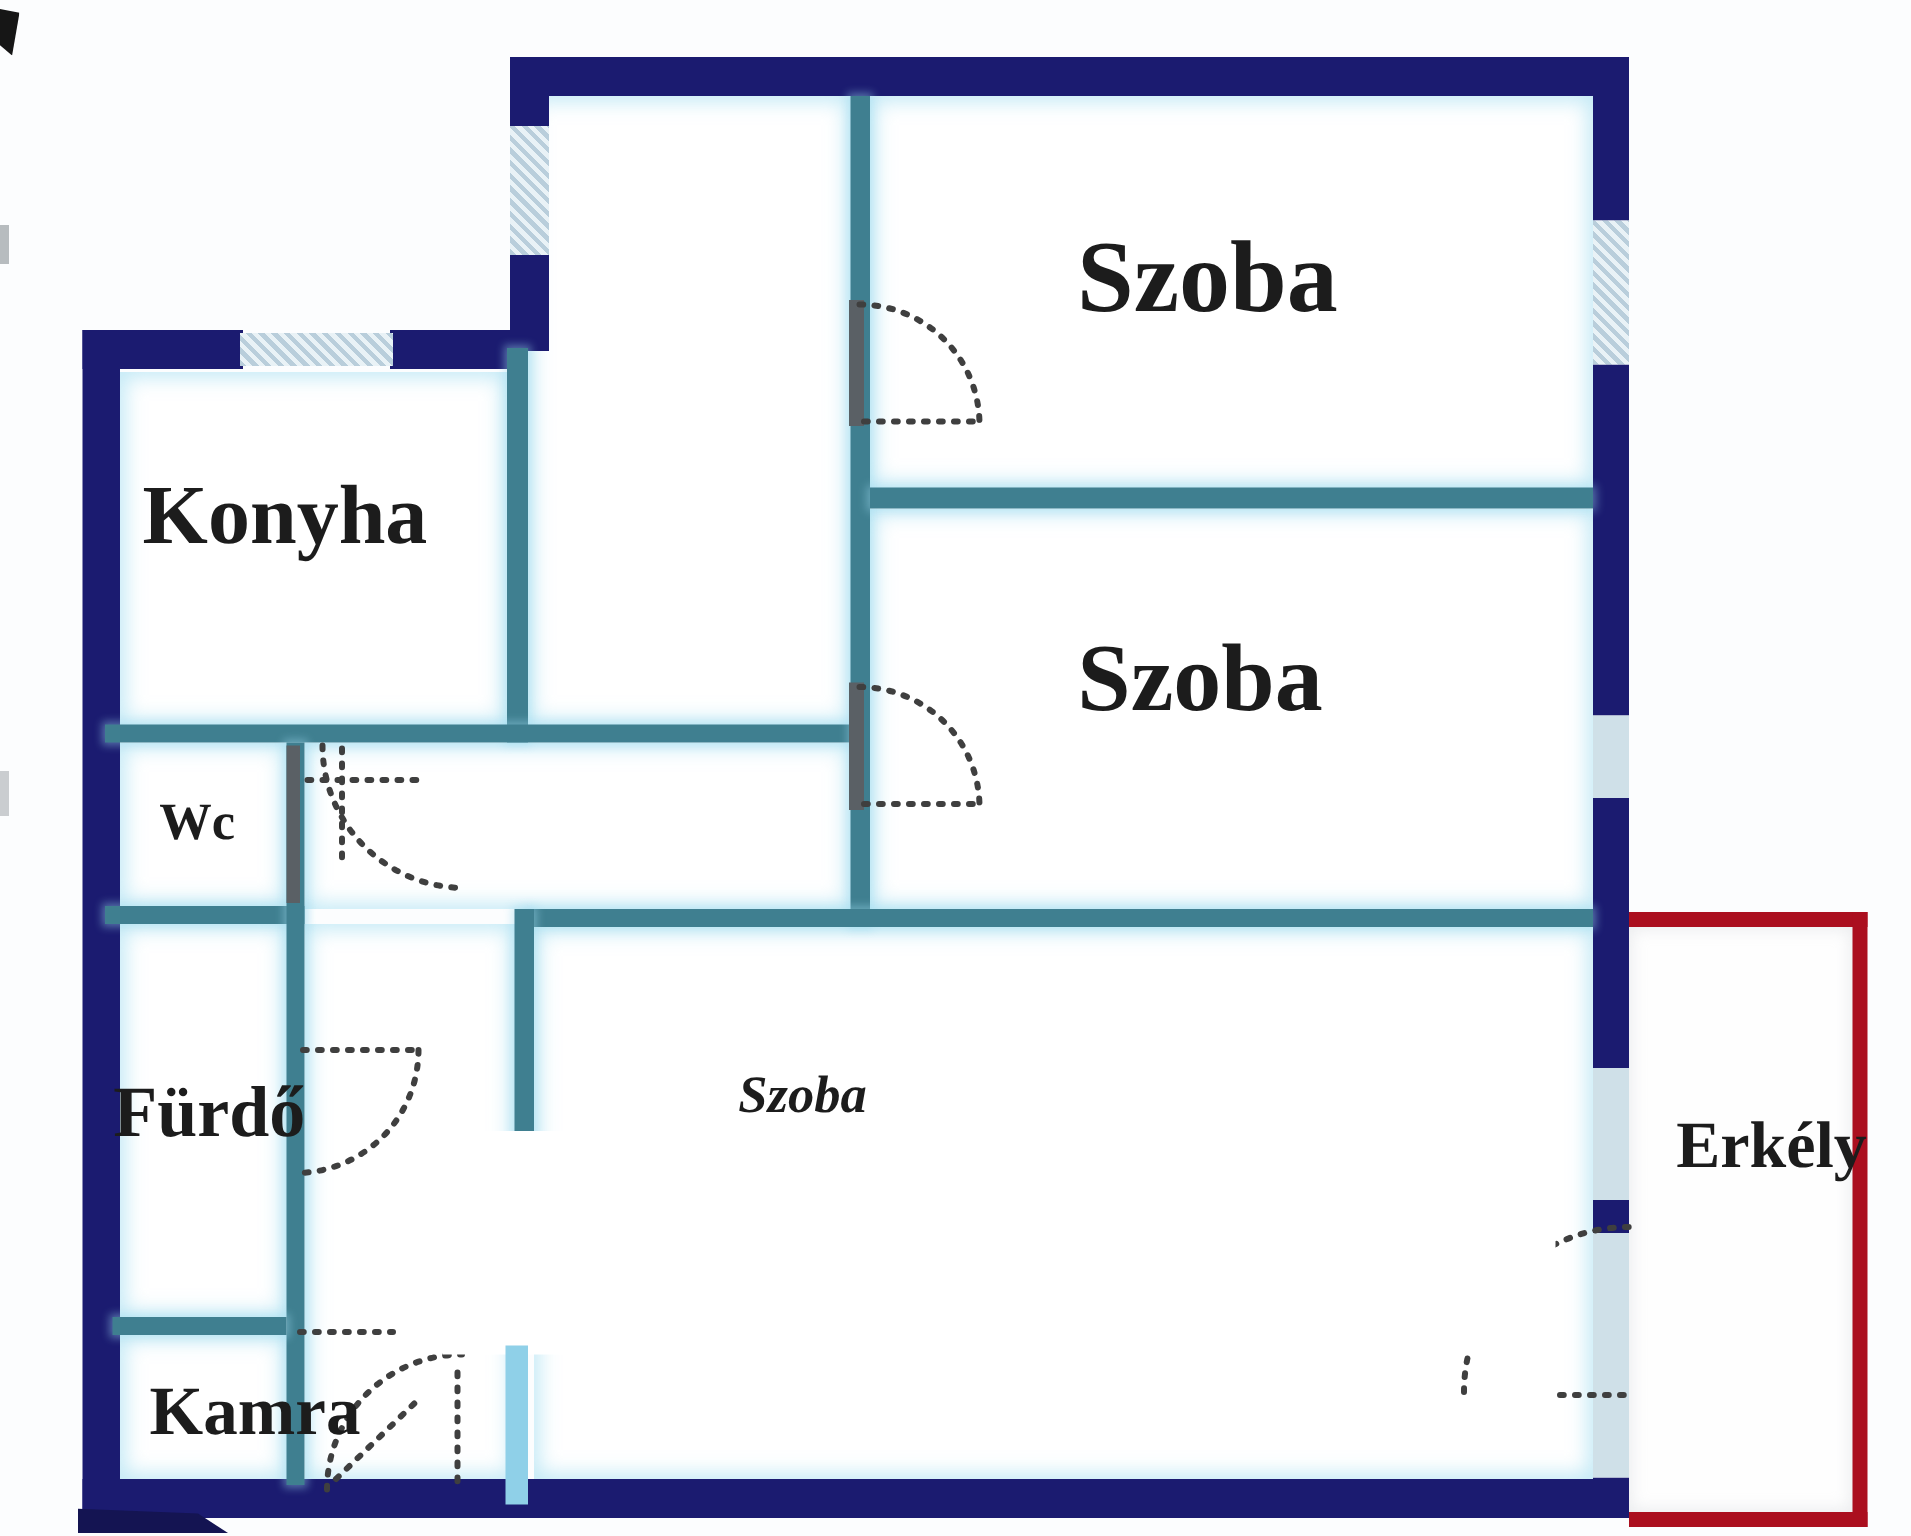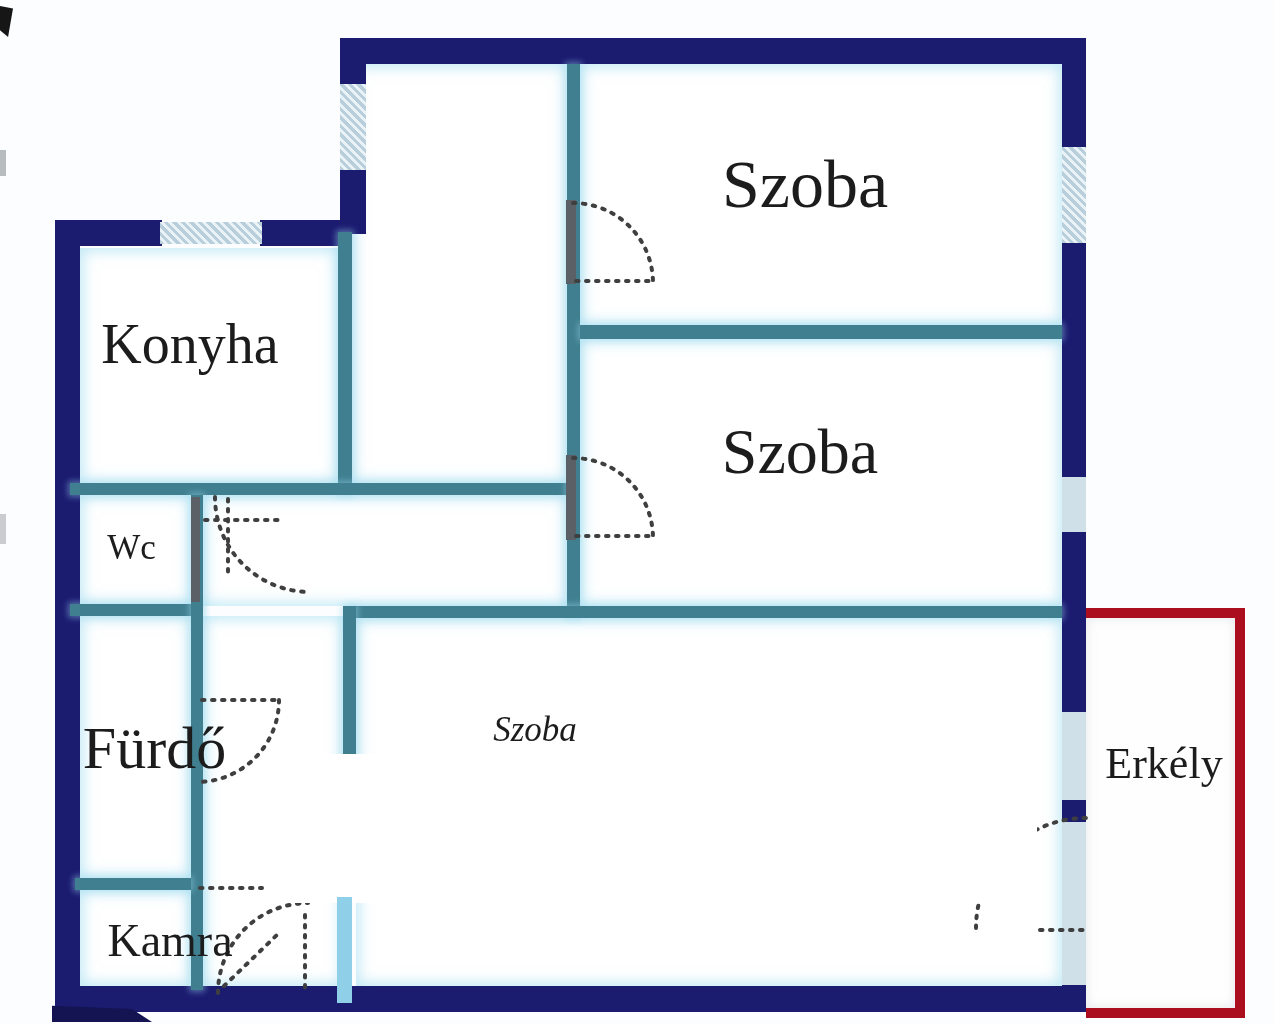--- a/index.html
+++ b/index.html
@@ -10,21 +10,21 @@
   .balc{background:#fefefe;box-shadow:inset 0 0 10px 2px rgba(190,195,200,0.28);z-index:1;}
   .wall{background:#1b1b70;z-index:5;}
   .iwall{background:#3f7f90;z-index:5;box-shadow:0 0 6px 2px rgba(160,220,240,0.45);}
   .win{z-index:6;background:#cfe0e8;}
   .hatch{background:repeating-linear-gradient(45deg,#b9cedb 0 3px,#e9f2f6 3px 6px);}
   .leaf{background:#5a6065;z-index:6;}
   .red{background:#ab0f1f;z-index:6;}
   .patch{background:#ffffff;z-index:8;}
   .bar{background:#8fd0e8;z-index:9;}
   #doors{position:absolute;left:0;top:0;z-index:7;}
-  .lbl{z-index:20;color:#1c1c1c;font-weight:normal;text-align:center;line-height:1;white-space:nowrap;}
+  .lbl{z-index:20;color:#1c1c1c;font-weight:bold;text-align:center;line-height:1;white-space:nowrap;}
   .lbl.it{font-style:italic;}
   .artifact{z-index:21;}
 </style>
 </head>
 <body>
 
 <div id="canvas">
 
   <div class="abs room" style="left:80px;top:248px;width:258px;height:235px;"></div>
   <div class="abs room" style="left:352px;top:64px;width:215px;height:419px;"></div>
@@ -96,22 +96,22 @@
 
   <div class="abs red" style="left:1086px;top:608px;width:159px;height:10px;"></div>
   <div class="abs red" style="left:1235px;top:608px;width:10px;height:410px;"></div>
   <div class="abs red" style="left:1086px;top:1008px;width:159px;height:10px;"></div>
 
   <div class="abs lbl" style="left:84px;top:316px;width:212px;font-size:56px;">Konyha</div>
   <div class="abs lbl" style="left:660px;top:150px;width:290px;font-size:68px;">Szoba</div>
   <div class="abs lbl" style="left:655px;top:420px;width:290px;font-size:64px;">Szoba</div>
   <div class="abs lbl it" style="left:470px;top:712px;width:130px;font-size:35px;">Szoba</div>
   <div class="abs lbl" style="left:84px;top:530px;width:95px;font-size:35px;">Wc</div>
-  <div class="abs lbl" style="left:77px;top:718px;width:155px;font-size:60px;">Fürdő</div>
+  <div class="abs lbl" style="left:62px;top:718px;width:155px;font-size:48px;">Fürdő</div>
   <div class="abs lbl" style="left:56px;top:918px;width:160px;font-size:46px;padding-left:34px;">Kamra</div>
-  <div class="abs lbl" style="left:1086px;top:742px;width:156px;font-size:44px;">Erkély</div>
+  <div class="abs lbl" style="left:1086px;top:742px;width:156px;font-size:44px;padding-left:17px;">Erkély</div>
 
   <div class="abs artifact" style="left:0;top:6px;width:13px;height:31px;background:#161616;clip-path:polygon(0 0,100% 8%,62% 100%,0 78%);"></div>
   <div class="abs artifact" style="left:0;top:150px;width:6px;height:26px;background:#9aa0a4;opacity:.7;"></div>
   <div class="abs artifact" style="left:0;top:514px;width:6px;height:30px;background:#a8adb0;opacity:.6;"></div>
   <div class="abs artifact" style="left:52px;top:1004px;width:100px;height:18px;background:#141452;clip-path:polygon(0 10%,80% 28%,100% 100%,0 100%);"></div>
 
 </div>
 
 </body></html>

